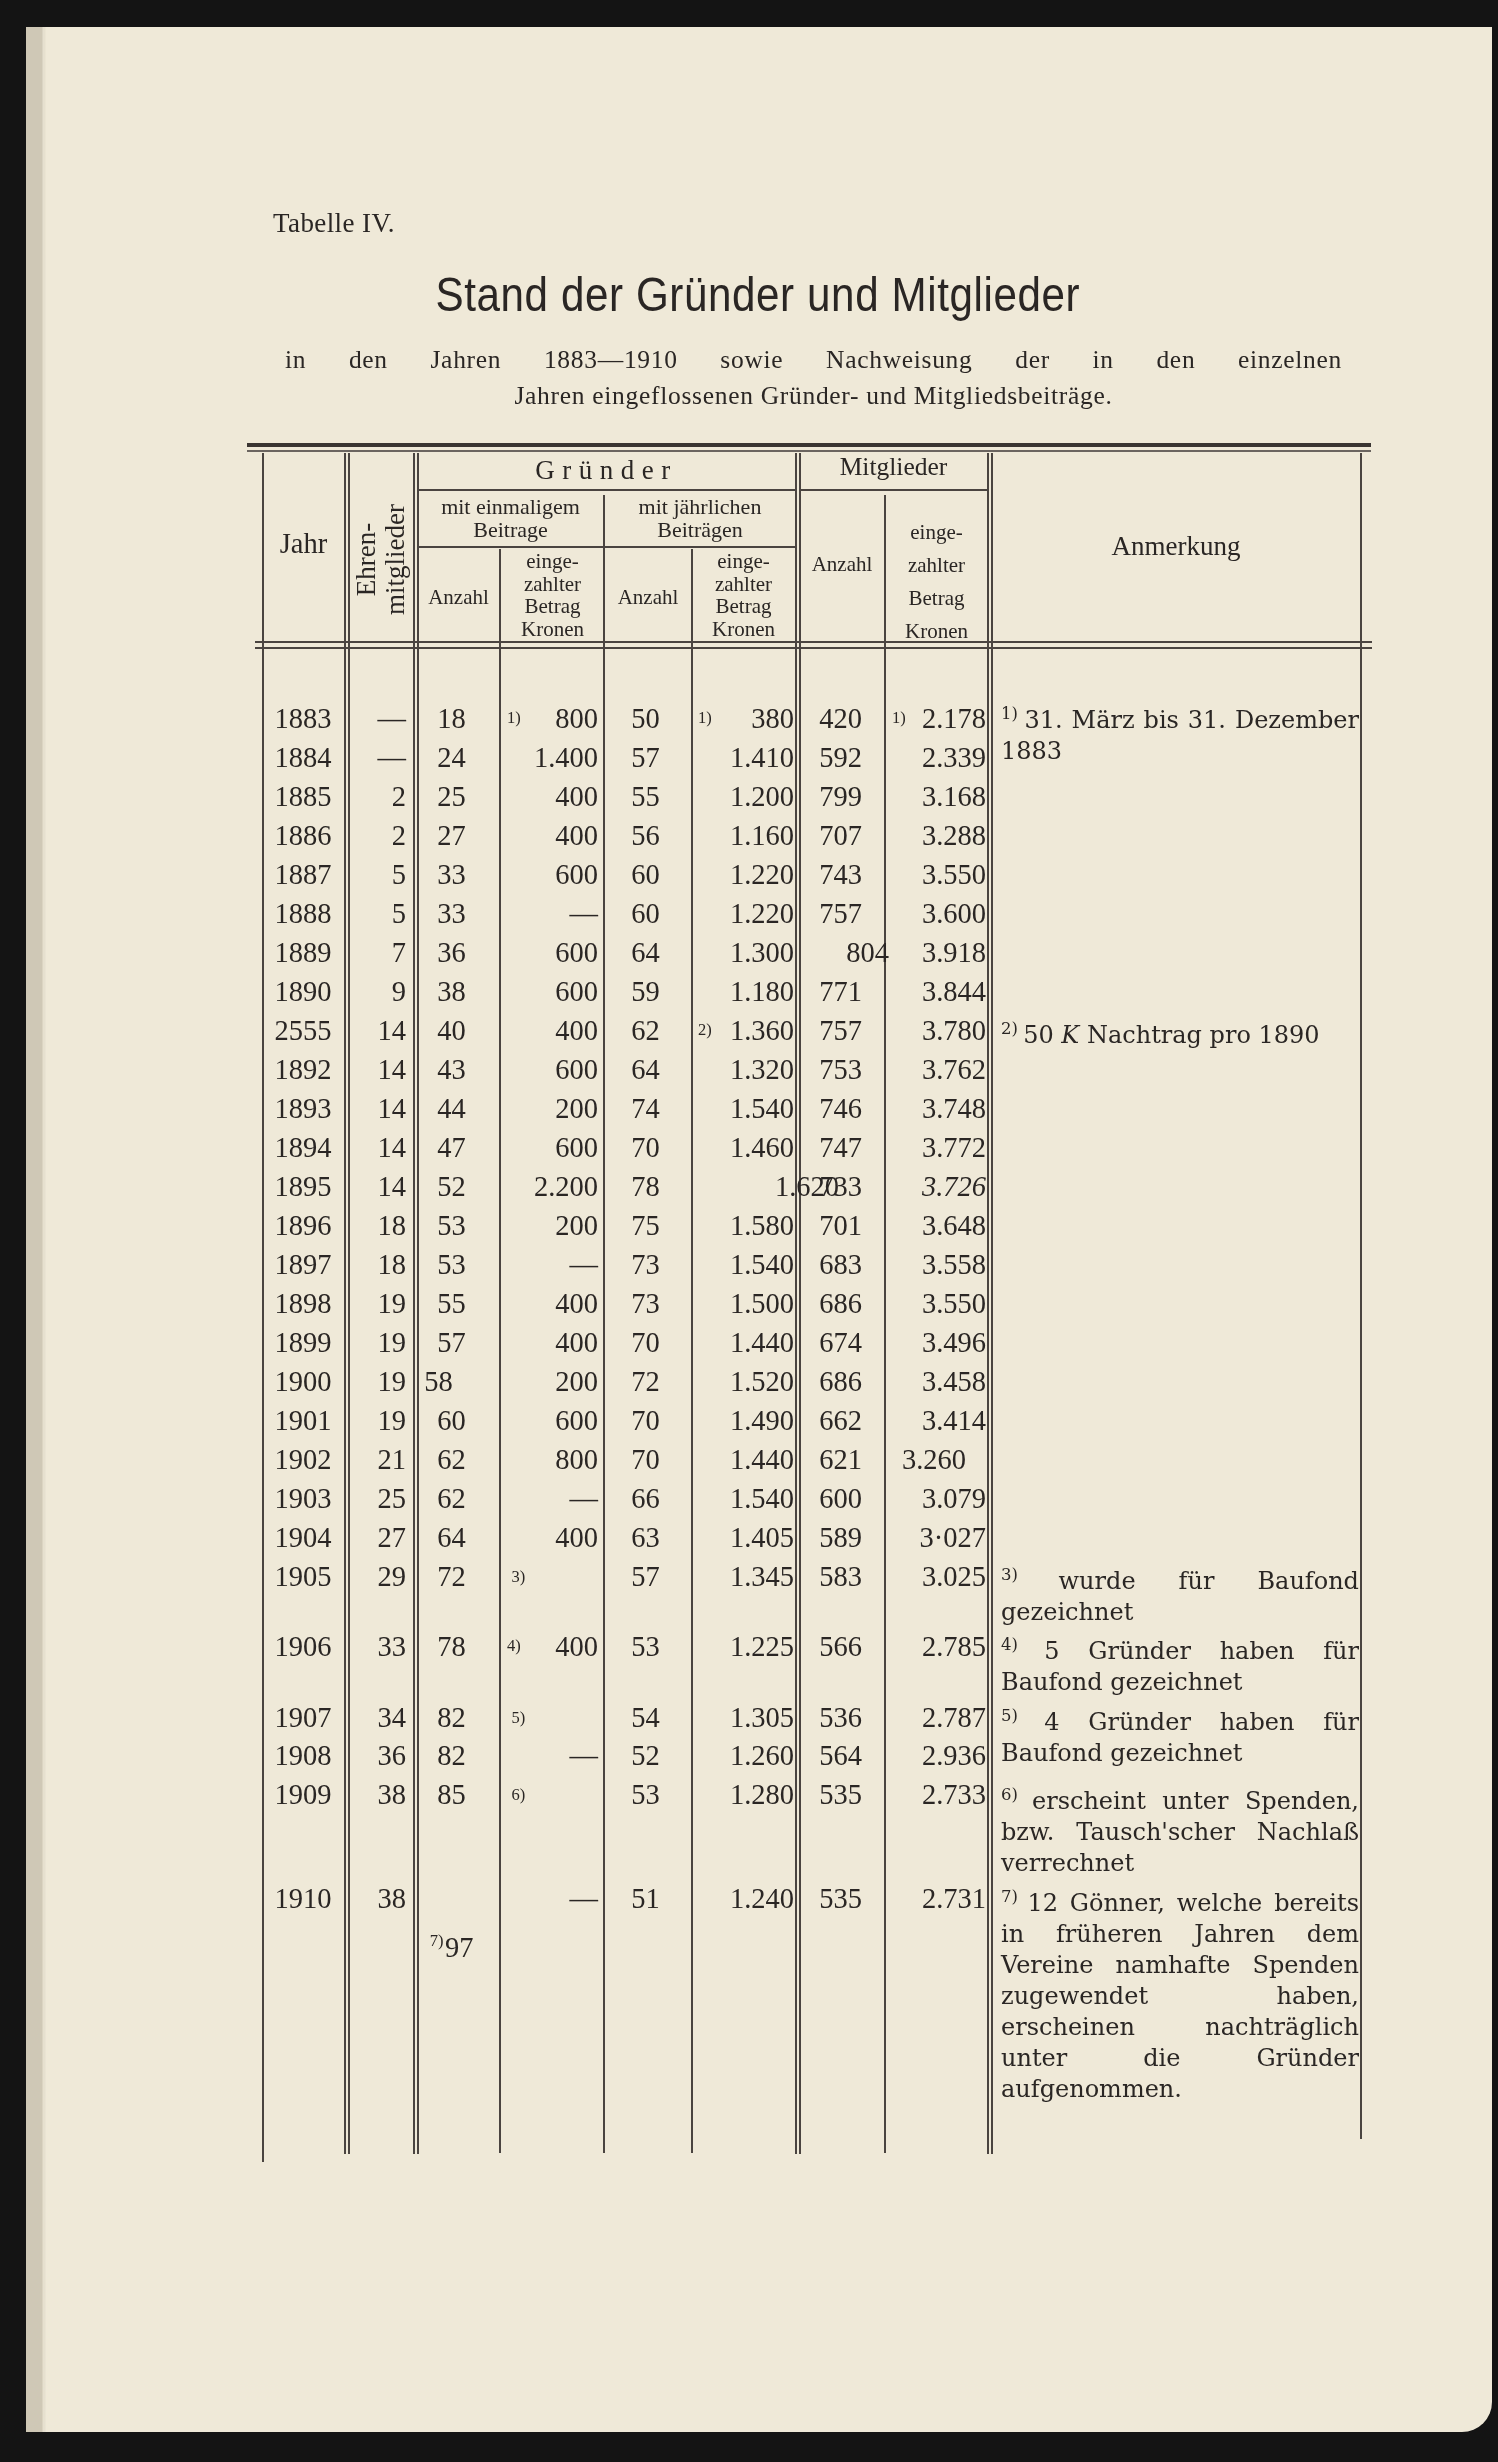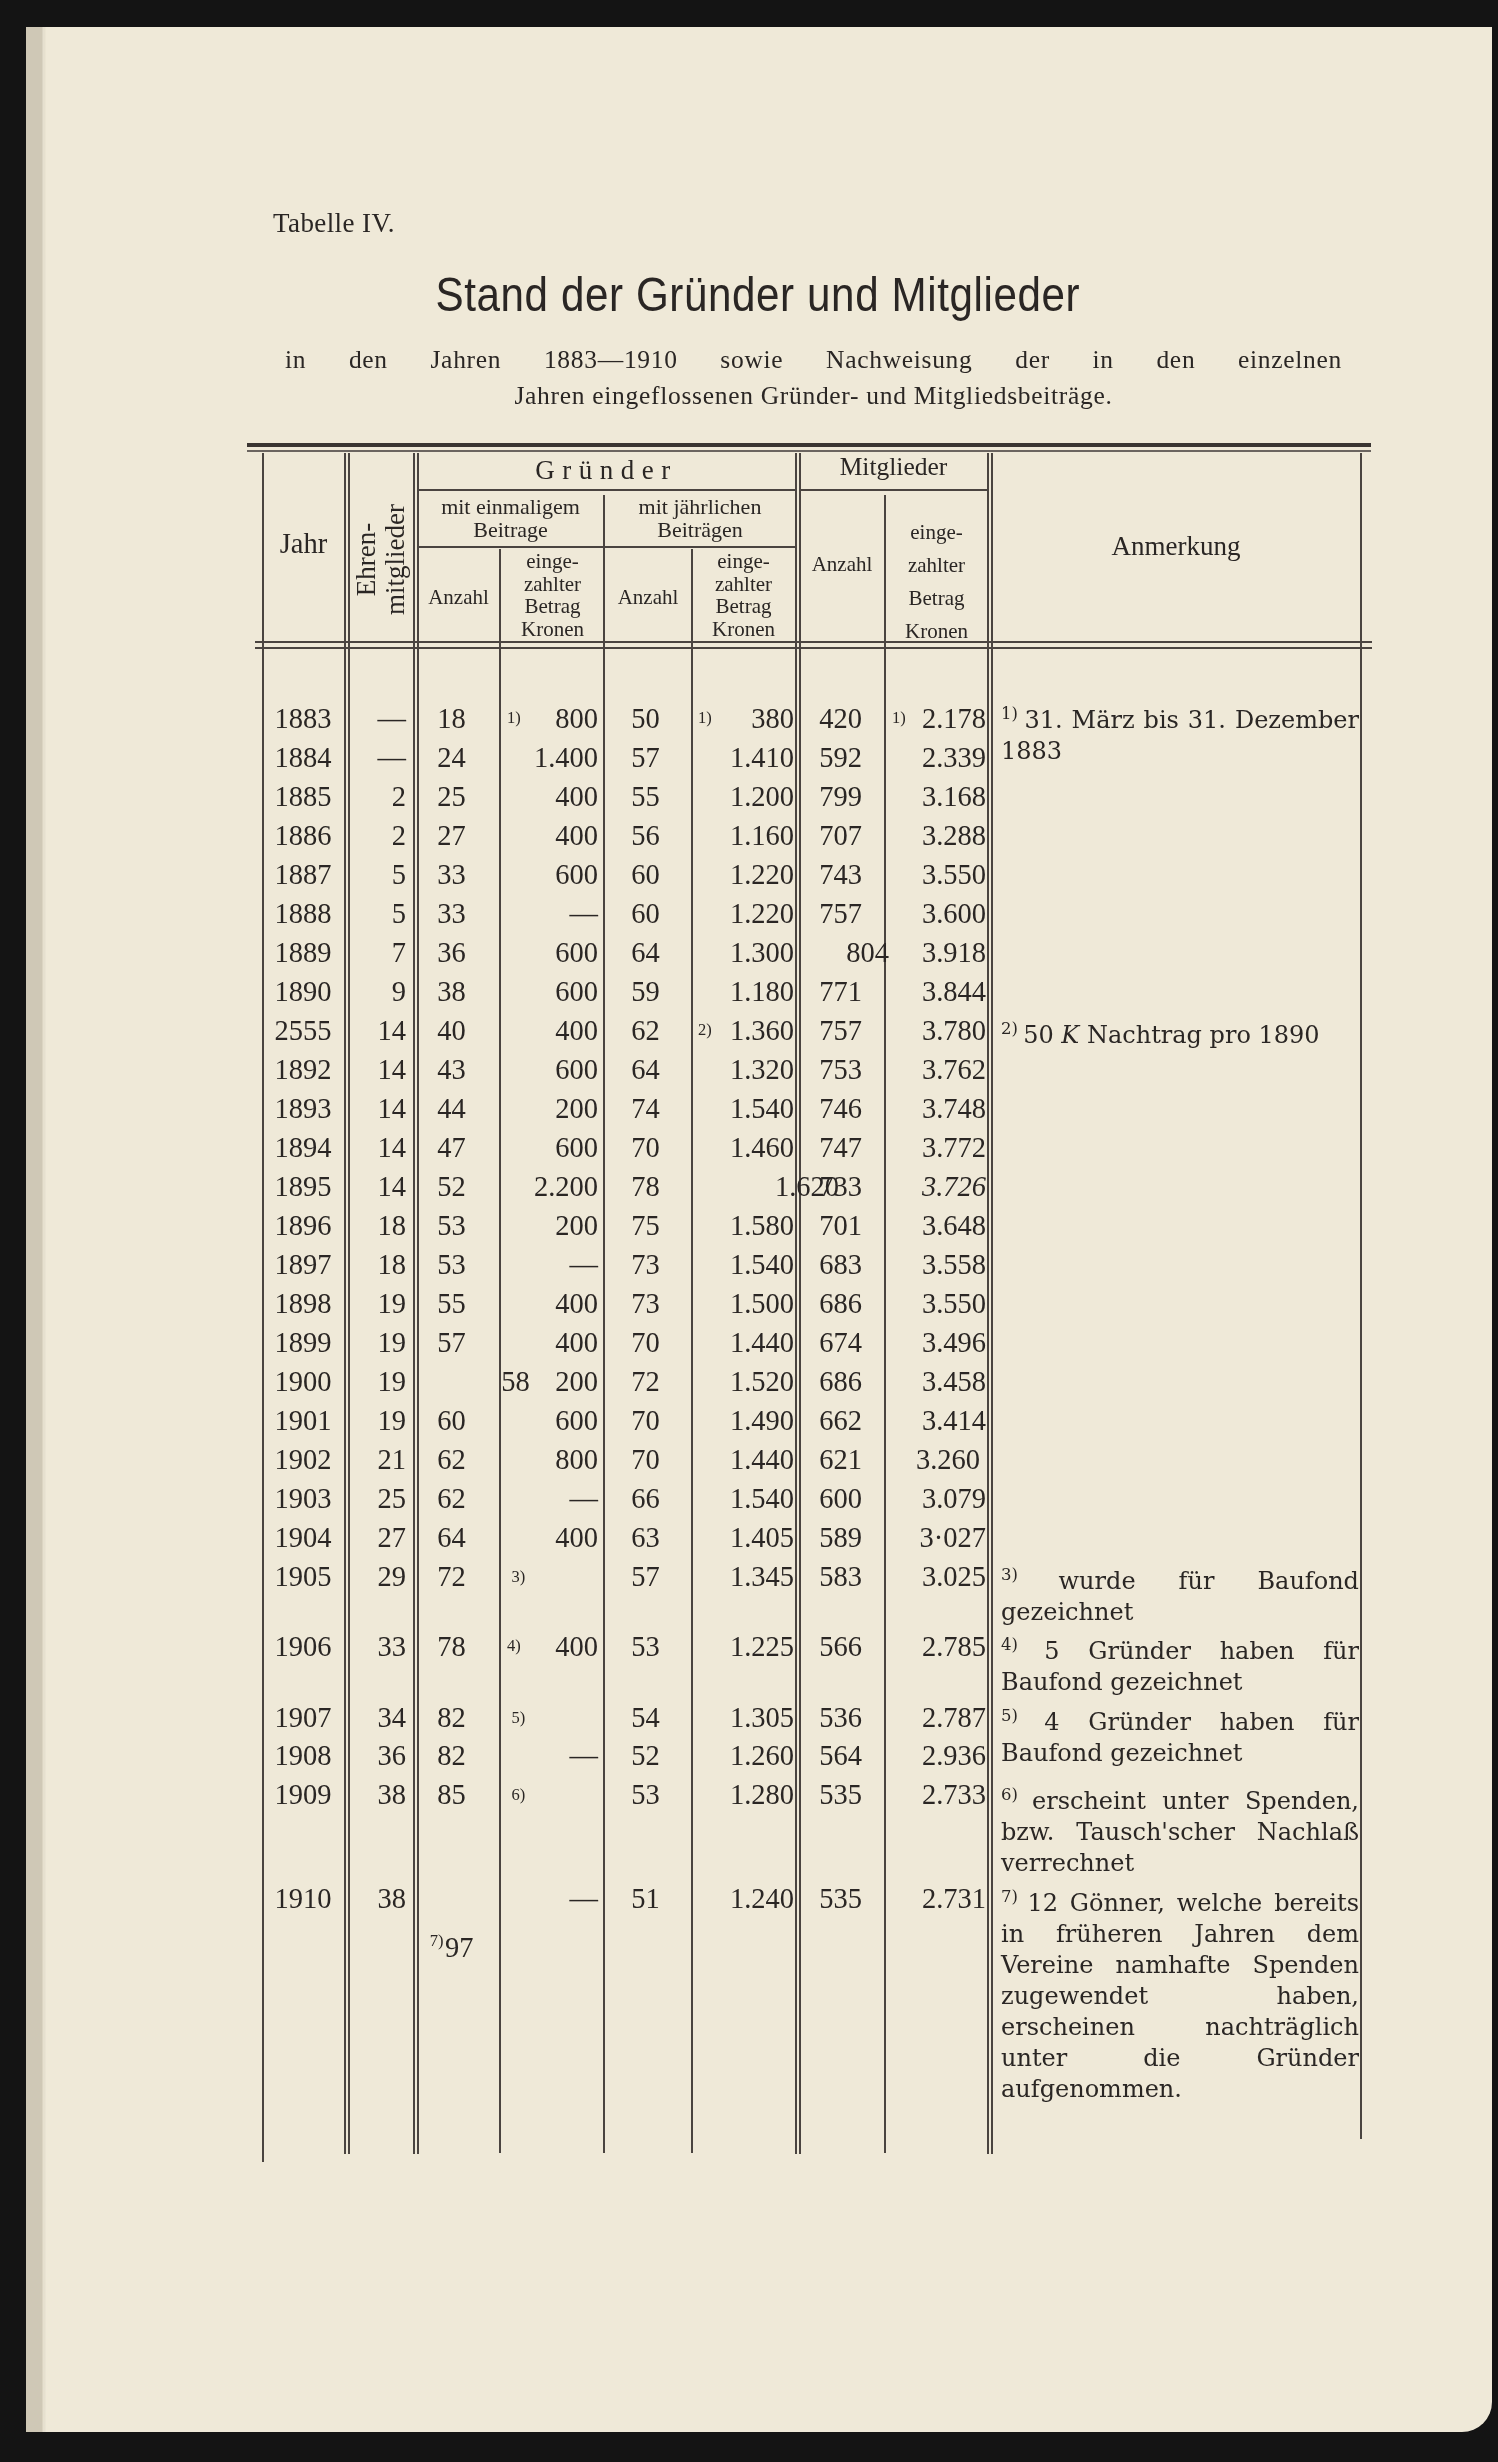--- a/index.html
+++ b/index.html
@@ -248,42 +248,42 @@
     <div class="cell c" style="left: 264px; width: 78px; top: 1328px;"><span>1899</span></div>
     <div class="cell r" style="left: 348px; width: 58px; top: 1328px;"><span>19</span></div>
     <div class="cell c" style="left: 418px; width: 67px; top: 1328px;"><span>57</span></div>
     <div class="cell r" style="left: 501px; width: 97px; top: 1328px;"><span>400</span></div>
     <div class="cell c" style="left: 605px; width: 81px; top: 1328px;"><span>70</span></div>
     <div class="cell r" style="left: 692px; width: 102px; top: 1328px;"><span>1.440</span></div>
     <div class="cell c" style="left: 800px; width: 81px; top: 1328px;"><span>674</span></div>
     <div class="cell r" style="left: 886px; width: 100px; top: 1328px;"><span>3.496</span></div>
     <div class="cell c" style="left: 264px; width: 78px; top: 1367px;"><span>1900</span></div>
     <div class="cell r" style="left: 348px; width: 58px; top: 1367px;"><span>19</span></div>
-    <div class="cell c" style="left: 436px; width: 67px; top: 1367px; padding-left: 46px;"><span>58</span></div>
+    <div class="cell c" style="left: 405px; width: 67px; top: 1367px;"><span>58</span></div>
     <div class="cell r" style="left: 501px; width: 97px; top: 1367px;"><span>200</span></div>
     <div class="cell c" style="left: 605px; width: 81px; top: 1367px;"><span>72</span></div>
     <div class="cell r" style="left: 692px; width: 102px; top: 1367px;"><span>1.520</span></div>
     <div class="cell c" style="left: 800px; width: 81px; top: 1367px;"><span>686</span></div>
     <div class="cell r" style="left: 886px; width: 100px; top: 1367px;"><span>3.458</span></div>
     <div class="cell c" style="left: 264px; width: 78px; top: 1406px;"><span>1901</span></div>
     <div class="cell r" style="left: 348px; width: 58px; top: 1406px;"><span>19</span></div>
     <div class="cell c" style="left: 418px; width: 67px; top: 1406px;"><span>60</span></div>
     <div class="cell r" style="left: 501px; width: 97px; top: 1406px;"><span>600</span></div>
     <div class="cell c" style="left: 605px; width: 81px; top: 1406px;"><span>70</span></div>
     <div class="cell r" style="left: 692px; width: 102px; top: 1406px;"><span>1.490</span></div>
     <div class="cell c" style="left: 800px; width: 81px; top: 1406px;"><span>662</span></div>
     <div class="cell r" style="left: 886px; width: 100px; top: 1406px;"><span>3.414</span></div>
     <div class="cell c" style="left: 264px; width: 78px; top: 1445px;"><span>1902</span></div>
     <div class="cell r" style="left: 348px; width: 58px; top: 1445px;"><span>21</span></div>
     <div class="cell c" style="left: 418px; width: 67px; top: 1445px;"><span>62</span></div>
     <div class="cell r" style="left: 501px; width: 97px; top: 1445px;"><span>800</span></div>
     <div class="cell c" style="left: 605px; width: 81px; top: 1445px;"><span>70</span></div>
     <div class="cell r" style="left: 692px; width: 102px; top: 1445px;"><span>1.440</span></div>
     <div class="cell c" style="left: 800px; width: 81px; top: 1445px;"><span>621</span></div>
-    <div class="cell r" style="left: 886px; width: 80px; top: 1445px; margin-left: 14px;"><span>3.260</span></div>
+    <div class="cell r" style="left: 886px; width: 80px; top: 1445px;"><span>3.260</span></div>
     <div class="cell c" style="left: 264px; width: 78px; top: 1484px;"><span>1903</span></div>
     <div class="cell r" style="left: 348px; width: 58px; top: 1484px;"><span>25</span></div>
     <div class="cell c" style="left: 418px; width: 67px; top: 1484px;"><span>62</span></div>
     <div class="cell r" style="left: 501px; width: 97px; top: 1484px;"><span>—</span></div>
     <div class="cell c" style="left: 605px; width: 81px; top: 1484px;"><span>66</span></div>
     <div class="cell r" style="left: 692px; width: 102px; top: 1484px;"><span>1.540</span></div>
     <div class="cell c" style="left: 800px; width: 81px; top: 1484px;"><span>600</span></div>
     <div class="cell r" style="left: 886px; width: 100px; top: 1484px;"><span>3.079</span></div>
     <div class="cell c" style="left: 264px; width: 78px; top: 1523px;"><span>1904</span></div>
     <div class="cell r" style="left: 348px; width: 58px; top: 1523px;"><span>27</span></div>

